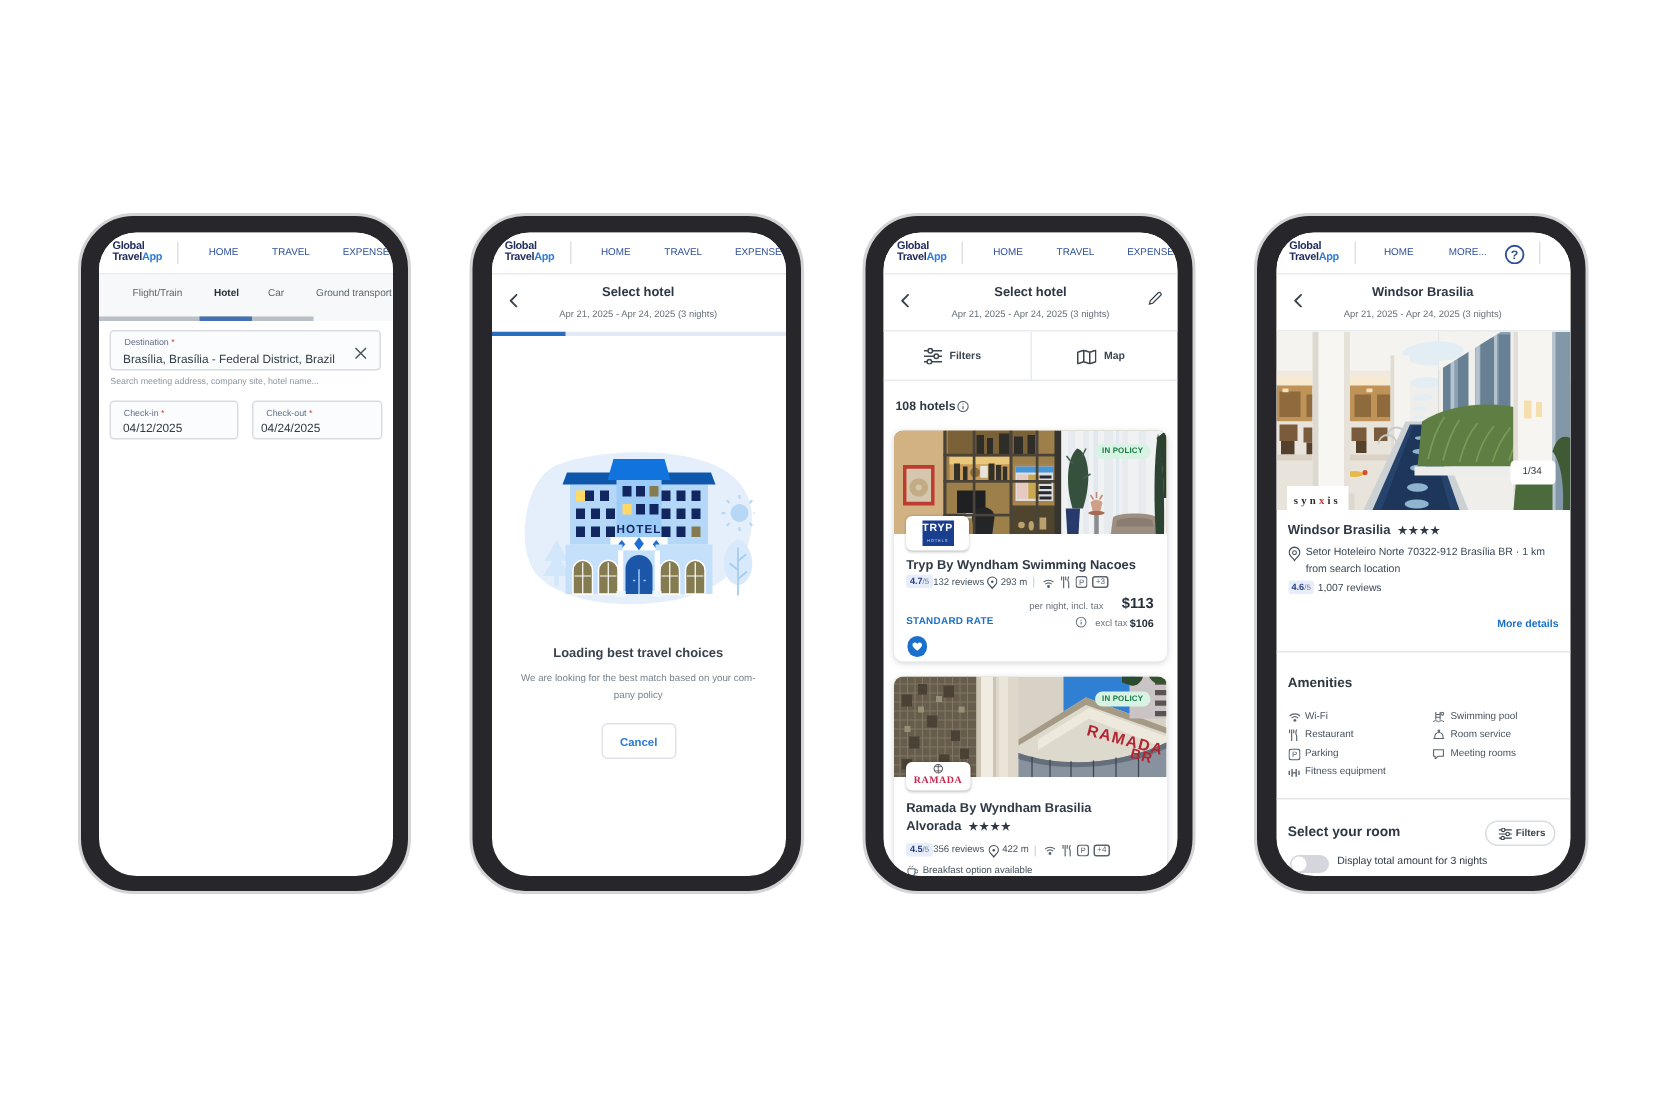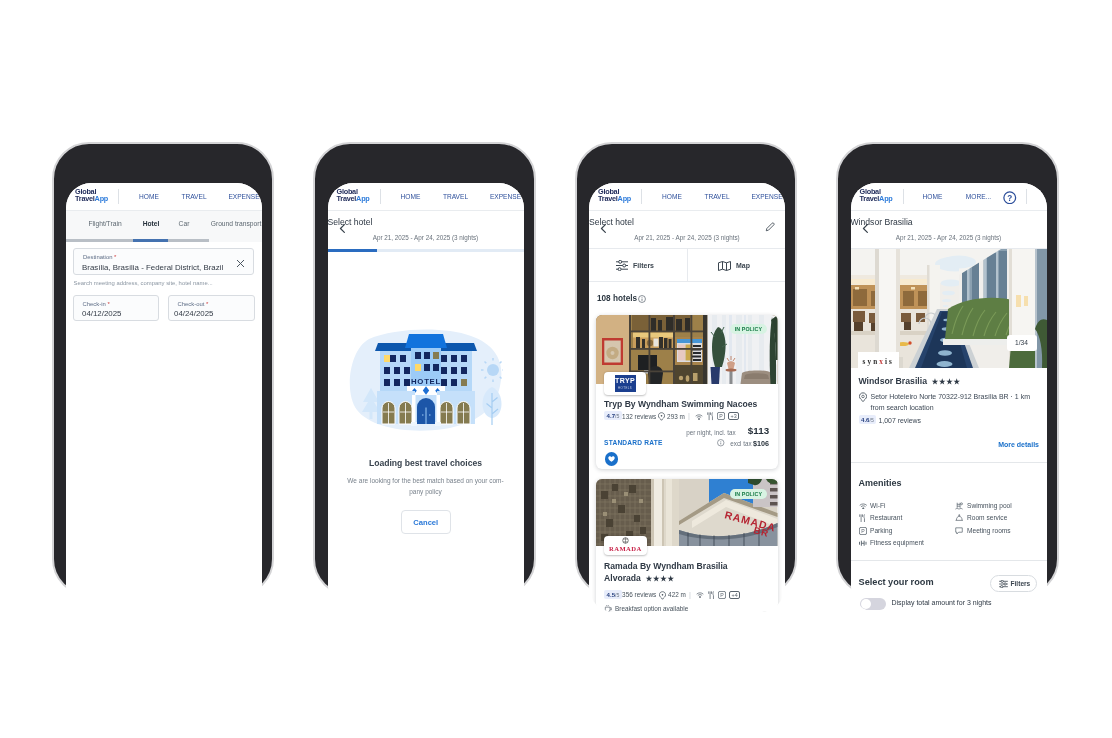--- a/index.html
+++ b/index.html
@@ -1,28 +1,28 @@
 <!DOCTYPE html>
 <html><head>
 <meta charset="utf-8">
 <style>
 * { margin:0; padding:0; box-sizing:border-box; }
 html,body { width:1112px; height:738px; background:#fff; font-family:"Liberation Sans",sans-serif; position:relative; overflow:hidden; }
 .phone { position:absolute; top:141.5px; width:222.5px; height:454.5px; border:2px solid #d4d4d6; background:#27272b; border-radius:37px; }
-.screen { position:absolute; left:12.5px; top:11.5px; width:196px; height:429px; background:#fff; border-radius:25px; overflow:hidden;margin-top:28px; }
+.screen { position:absolute; left:12.5px; top:11.5px; width:196px; height:429px; background:#fff; border-radius:25px; overflow:hidden; }
 
 .hdr { position:absolute; top:0; left:0; right:0; height:28px; background:#fff; border-bottom:1px solid #e9ecef; z-index:6 }
 .logo { position:absolute; left:9px; top:6.2px; font-size:7.3px; font-weight:bold; line-height:6.9px; color:#232e5c; letter-spacing:-0.25px }
 .logo b { color:#2e7cdb }
 .vsep { position:absolute; left:52px; top:6px; height:15px; width:1px; background:#dde1e6 }
 .nav { position:absolute; top:10px; transform:translateX(-50%); font-size:6.6px; color:#2d4f9b; }
 
 .trow { position:absolute; top:28px; left:0; right:0; height:37.5px; background:#fff; z-index:5 }
 .bb { border-bottom:1px solid #e7eaee; }
-.ttl { position:absolute; top:5.5px; width:100%; text-align:left; font-size:8.6px; font-weight:normal; color:#2d3743 }
+.ttl { position:absolute; top:5.5px; width:100%; text-align:center; font-size:8.6px; font-weight:bold; color:#2d3743 }
 .tsub { position:absolute; top:22.5px; width:100%; text-align:center; font-size:6.3px; color:#68717b }
 .chev { position:absolute; left:11px; top:13px; }
 
 .tabbar { position:absolute; top:28px; left:0; right:0; height:31px; background:#f7f8f9; }
 .tab { position:absolute; top:8.5px; transform:translateX(-50%); font-size:6.7px; color:#5c6770; white-space:nowrap }
 .tab.on { color:#25303b; font-weight:bold }
 .track { position:absolute; top:56px; left:0; width:143px; height:2.6px; background:#b9bfc6 }
 .tfill { position:absolute; top:56px; left:67.4px; width:34.2px; height:2.6px; background:#4472b0 }
 .fld { position:absolute; background:#fbfcfd; border:1px solid #d8dce1; border-radius:3px; }
 .flbl { position:absolute; font-size:5.9px; color:#5f6e87; }

